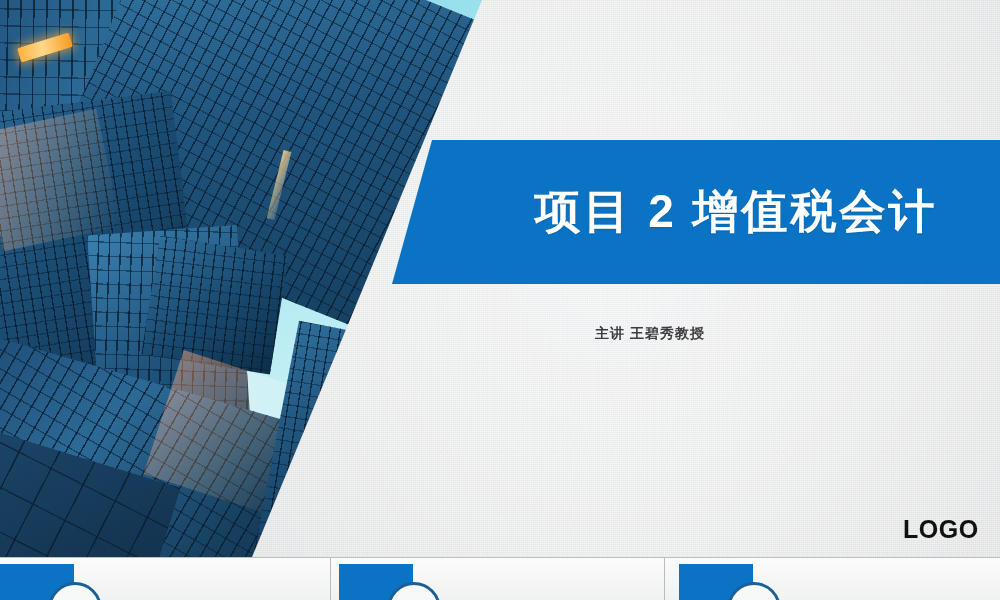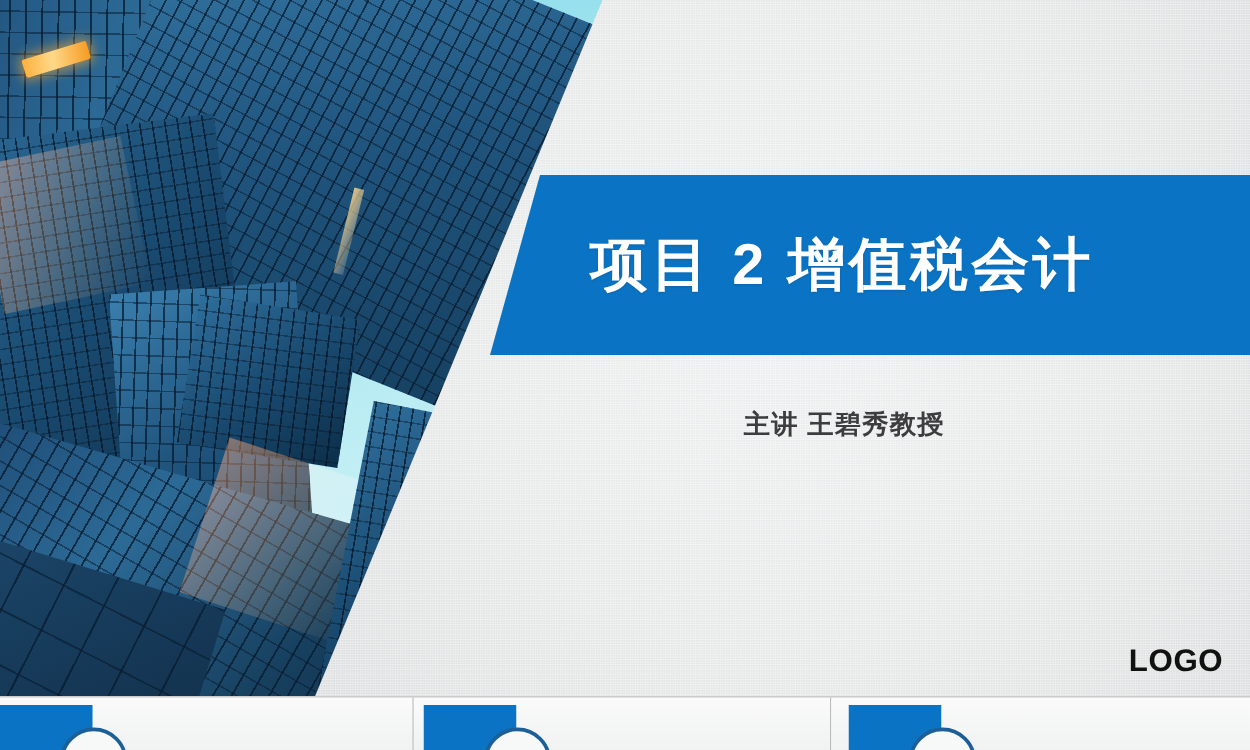--- a/index.html
+++ b/index.html
@@ -75,37 +75,37 @@
     position:absolute;
     background:linear-gradient(100deg,rgba(255,214,140,.85),rgba(255,255,255,.15));
   }
 
   
   #title-bar{
     position:absolute;left:392px;top:140px;width:608px;height:144px;
     background:#0b73c4;
     -webkit-clip-path:polygon(40px 0, 608px 0, 608px 144px, 0 144px);
     clip-path:polygon(40px 0, 608px 0, 608px 144px, 0 144px);
-    display:flex;align-items:center;
+    display:flex;align-items:center;justify-content:center;
   }
   #title-text{
     margin-left:80px;
     color:#ffffff;
     font-size:46px;
     font-weight:700;
     letter-spacing:3px;
     white-space:nowrap;
     text-shadow:0 1px 2px rgba(0,0,0,.13);
   }
 
   
   #subtitle{
     position:absolute;left:595px;top:325px;
     color:#3d3d3f;
-    font-size:21px;font-weight:700;letter-spacing:1px;
+    font-size:14px;font-weight:700;letter-spacing:1px;
     white-space:nowrap;
   }
 
   
   #logo{
     position:absolute;left:903px;top:515px;
     color:#111;font-size:25px;font-weight:700;letter-spacing:.5px;
   }
 
   

